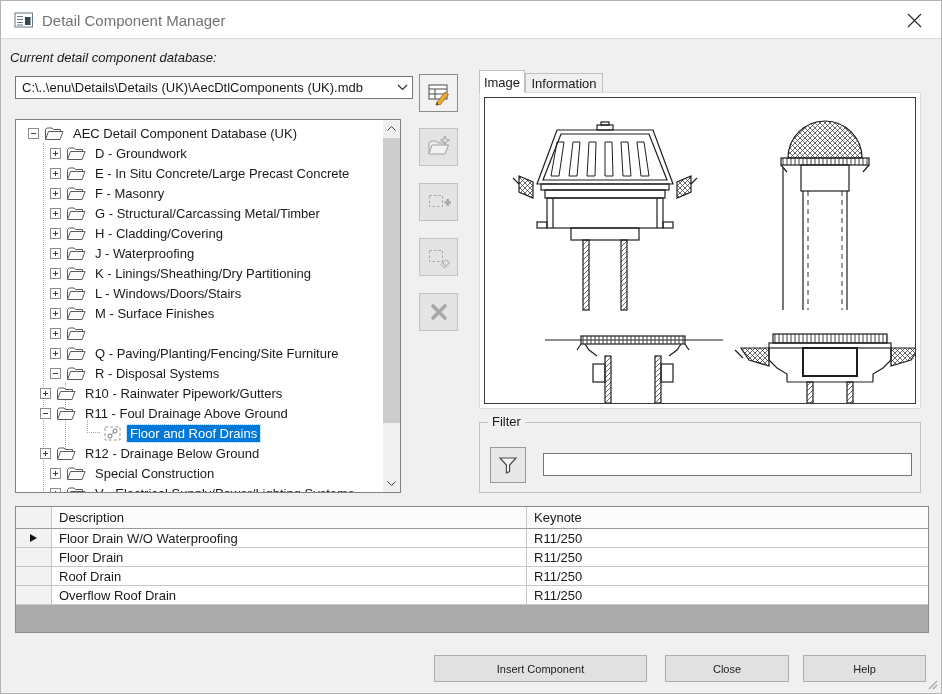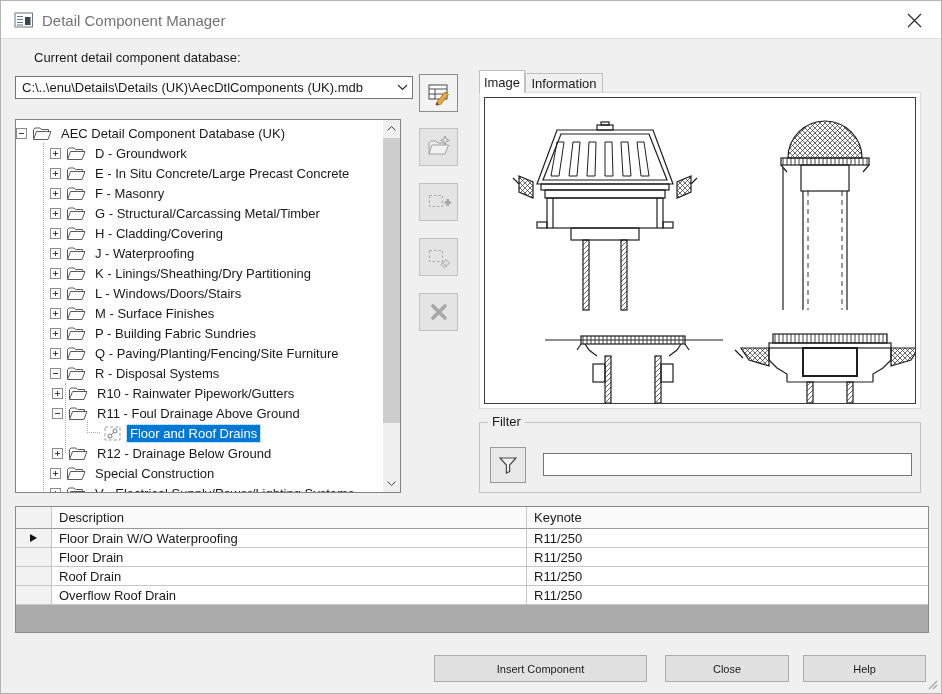--- a/index.html
+++ b/index.html
@@ -9,39 +9,39 @@
   .window { position:absolute; inset:0; border:1px solid #b3b3b3; background:#f0f0f0; }
 
   
   .titlebar { position:absolute; left:0; top:0; width:100%; height:38px; background:#ffffff;
               border-bottom:1px solid #dcdcdc; }
   .title-icon { position:absolute; left:13px; top:10px; }
   .title-text { position:absolute; left:41px; top:11px; font-size:15px; color:#737373; }
   .close-btn { position:absolute; right:14px; top:9px; width:26px; height:20px;
                display:flex; align-items:center; justify-content:center; cursor:default; }
 
-  .db-label { position:absolute; left:33px; top:49px; }
+  .db-label { position:absolute; left:9px; top:49px;font-style:italic; }
 
   
   .combo { position:absolute; left:14px; top:75px; width:398px; height:23px; background:#fff;
            border:1px solid #767676; display:flex; align-items:center; }
   .combo-text { flex:1; padding-left:6px; white-space:nowrap; overflow:hidden; }
   .combo-arrow { width:20px; display:flex; align-items:center; justify-content:center; }
 
   
   .tool-btn { position:absolute; left:418px; width:39px; height:38px; background:#f2f2f2;
               border:1px solid #8c8c8c; display:flex; align-items:center; justify-content:center; }
   .tool-btn.disabled { background:#e4e4e4; border-color:#c2c2c2; }
 
   
   .tree { position:absolute; left:14px; top:118px; width:386px; height:374px; background:#fff;
           border:1px solid #828282; overflow:hidden; }
   .tree-rows { position:absolute; left:0; top:0; right:17px; bottom:0; overflow:hidden; padding-top:3px; }
   .trow { height:20px; display:flex; align-items:center; white-space:nowrap; position:relative; }
-  .lv0 { padding-left:0;align-items:center; } .lv1 { padding-left:34px; } .lv2 { padding-left:36px; } .lv3 { padding-left:88px; }
+  .lv0 { padding-left:12px;align-items:center; } .lv1 { padding-left:34px; } .lv2 { padding-left:24px; } .lv3 { padding-left:88px; }
   .exp { width:11px; height:11px; border:1px solid #8c8c8c; background:#fff; position:relative;
          flex:0 0 auto; margin-right:5px; }
   .exp::before { content:""; position:absolute; left:2px; right:2px; top:4px; height:1px; background:#3c3c3c; }
   .exp.plus::after { content:""; position:absolute; top:2px; bottom:2px; left:4px; width:1px; background:#3c3c3c; }
   .fico { flex:0 0 auto; margin-right:6px; }
   .tlbl { padding:1px 3px; }
   .tlbl.selected { background:#0078d7; color:#fff; outline:1px dotted #9ecbf2; }
   .guide { position:absolute; border-left:1px dotted #a8a8a8; }
   .guide-h { position:absolute; border-bottom:1px dotted #a8a8a8; }
   
@@ -250,21 +250,20 @@
         <svg class="fico" width="20" height="13">
             <use href="#i-folder"></use>
           </svg>
         <span class="tlbl">M - Surface Finishes</span>
       </div>
       <div class="trow lv1">
         <span class="exp plus"></span>
         <svg class="fico" width="20" height="13">
             <use href="#i-folder"></use>
           </svg>
-        <span class="tlbl">P - Building Fabric Sundries</span>
       </div>
       <div class="trow lv1">
         <span class="exp plus"></span>
         <svg class="fico" width="20" height="13">
             <use href="#i-folder"></use>
           </svg>
         <span class="tlbl">Q - Paving/Planting/Fencing/Site Furniture</span>
       </div>
       <div class="trow lv1">
         <span class="exp minus"></span>

